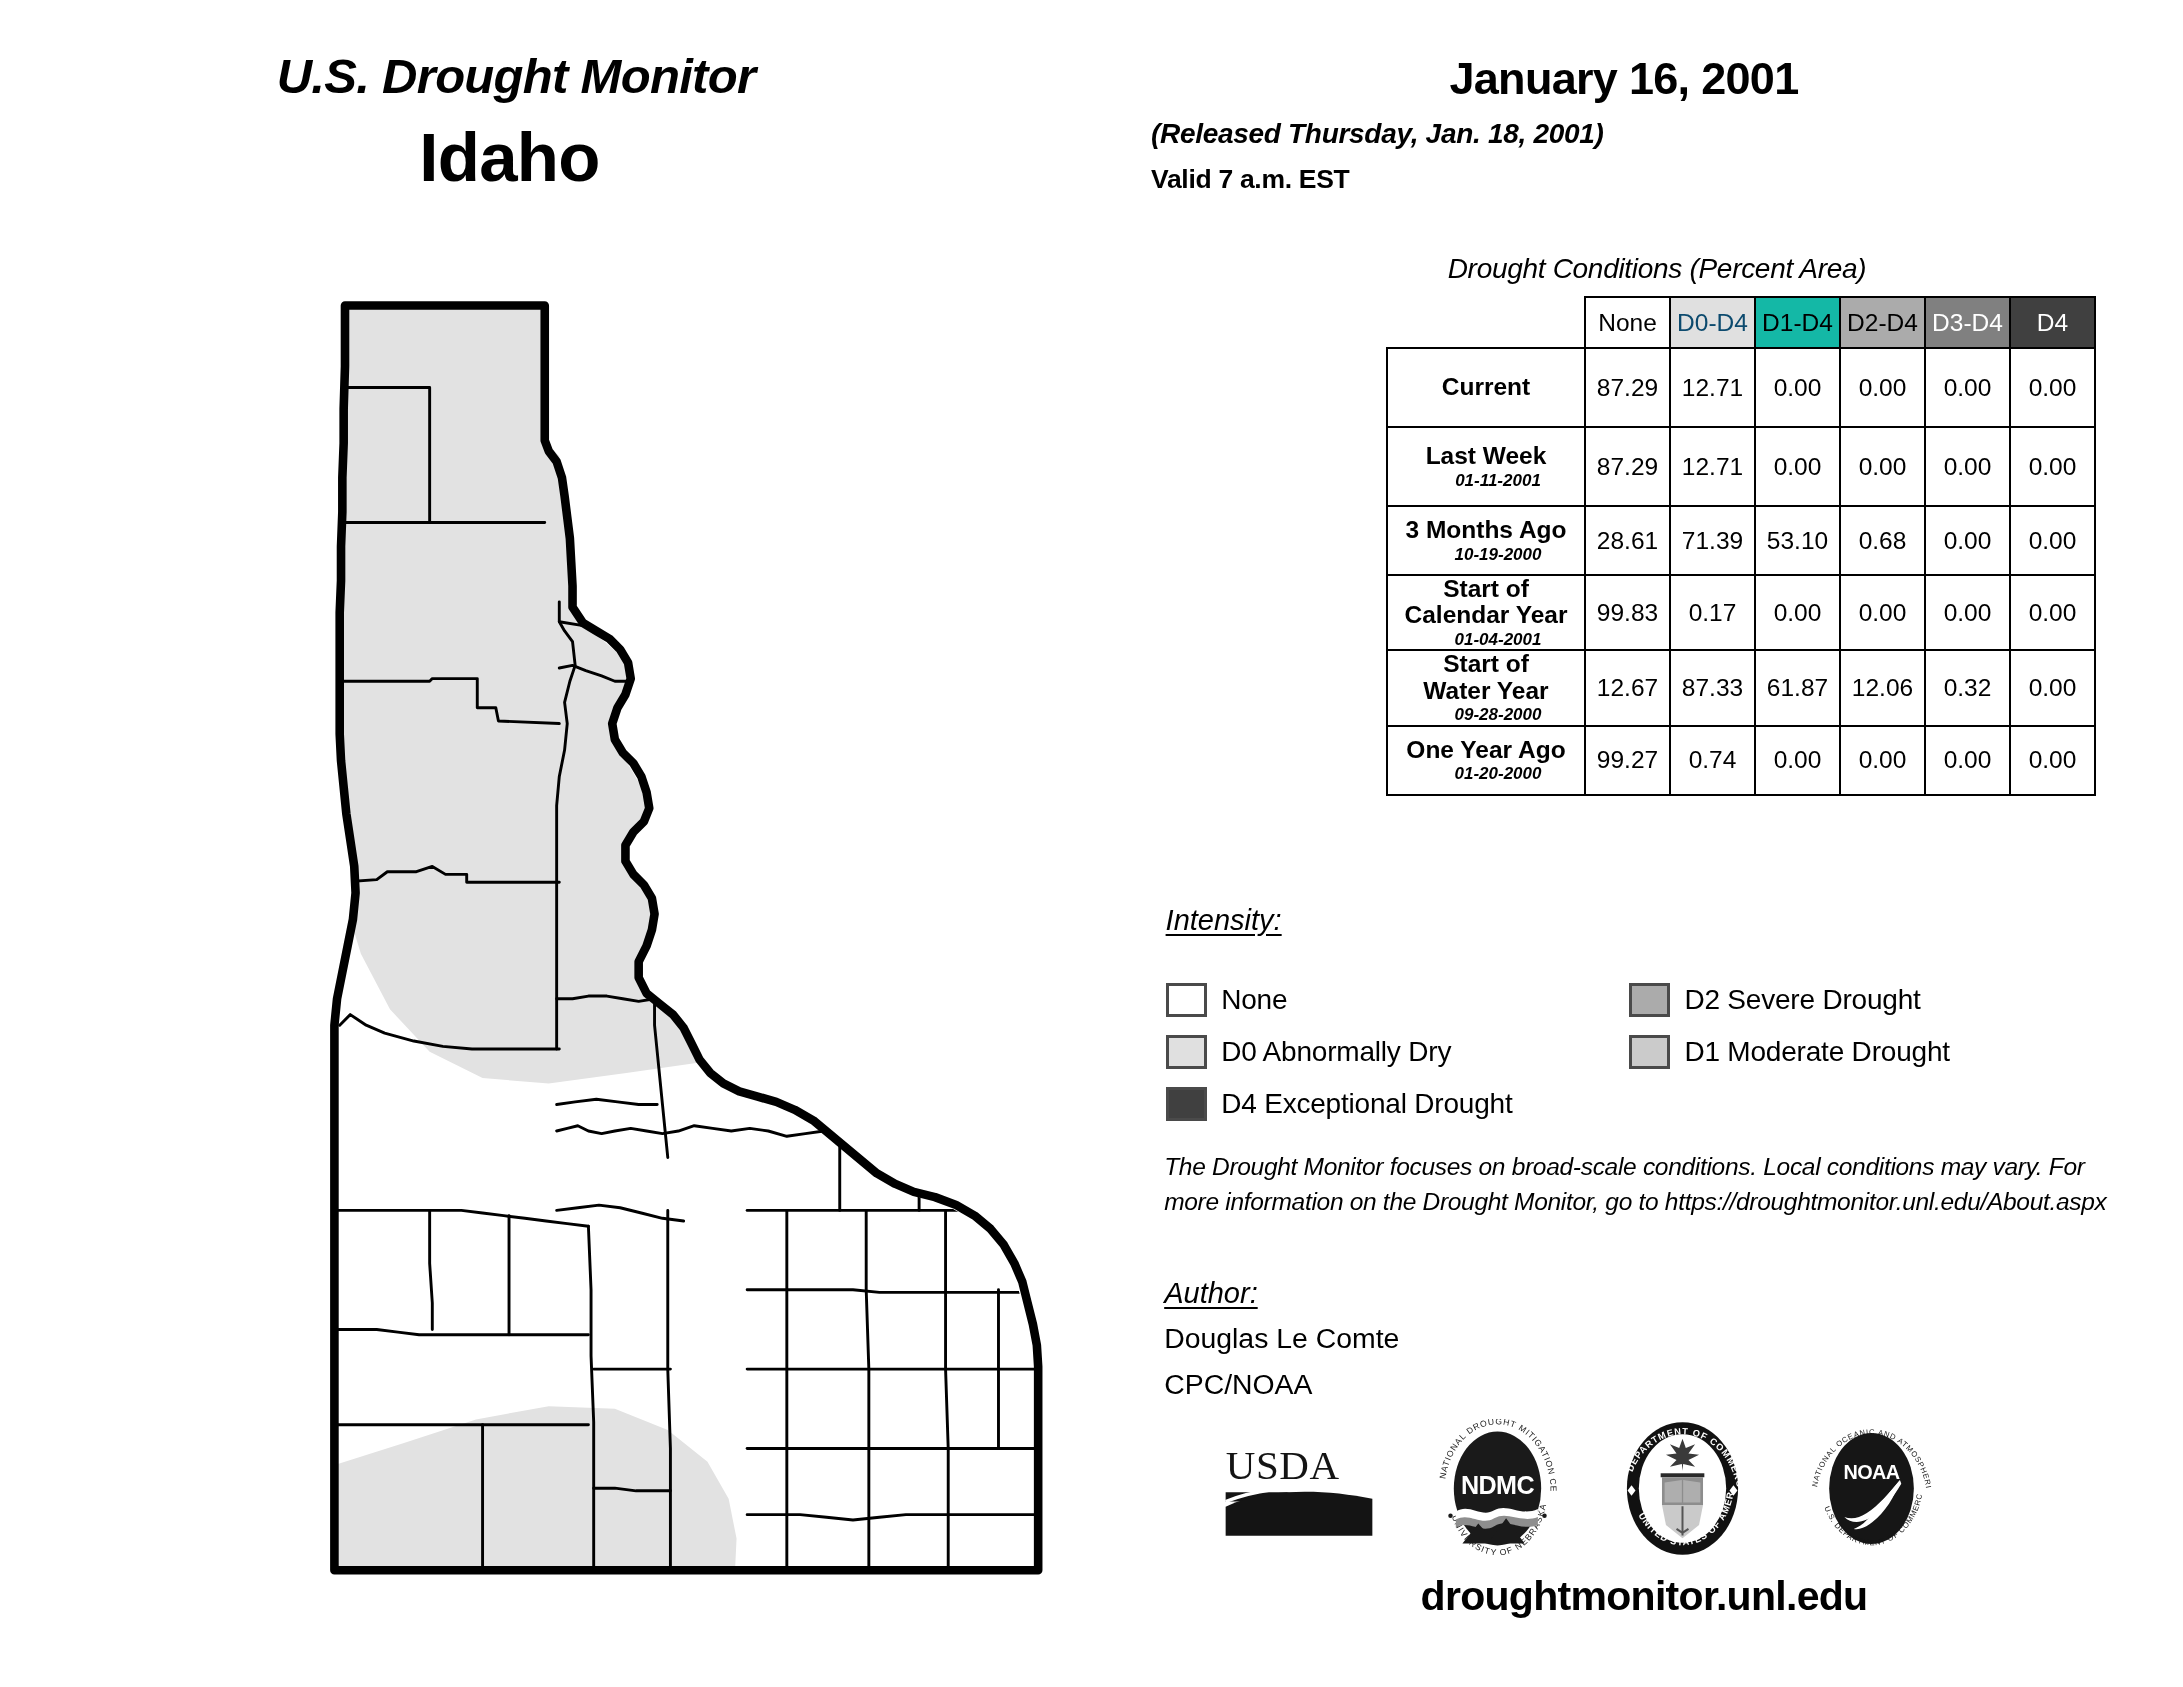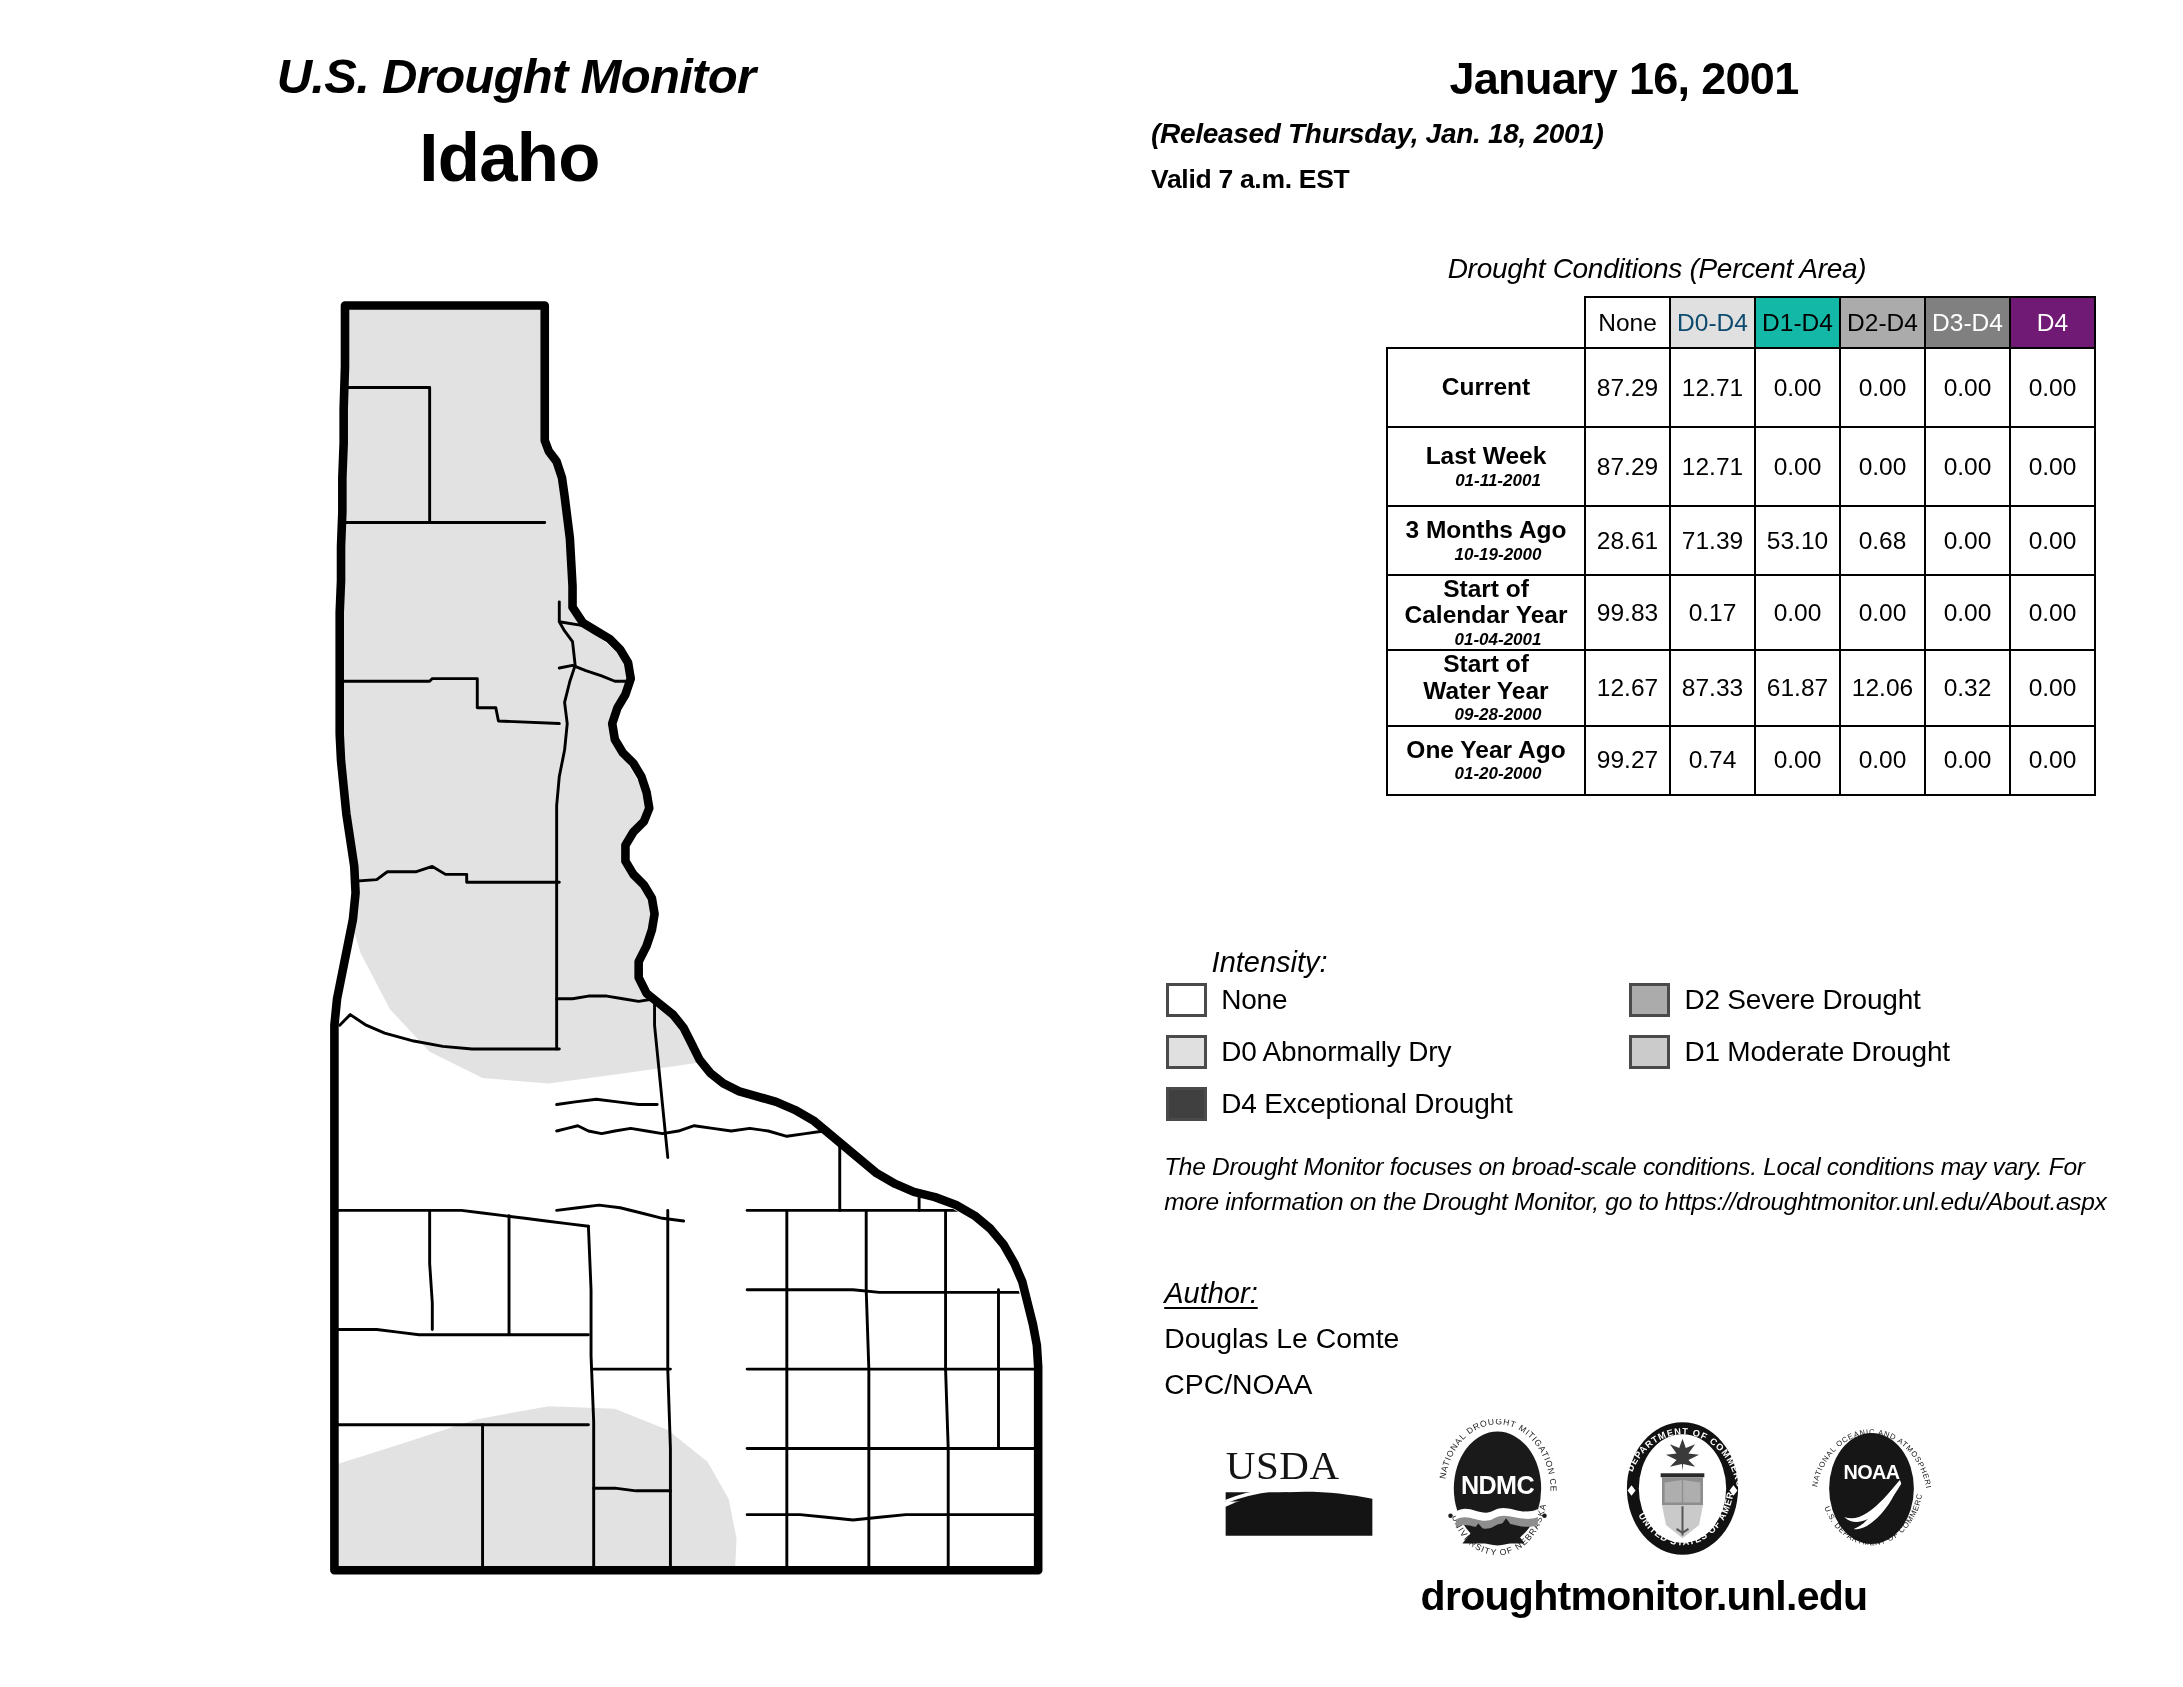--- a/index.html
+++ b/index.html
@@ -69,39 +69,39 @@
   .hdr-cell{
     height:49px;
     font-size:26.5px;font-weight:normal;
     border:2px solid #000;
   }
   .hdr-none{background:#ffffff;color:#000;}
   .hdr-d0{background:#e0e0e0;color:#0c4a6e;}
   .hdr-d1{background:#14b8a6;color:#000;}
   .hdr-d2{background:#ababab;color:#000;}
   .hdr-d3{background:#808080;color:#ffffff;}
-  .hdr-d4{background:#701a75;color:#ffffff;}
+  .hdr-d4{background:#404040;color:#ffffff;}
   .row-lbl{
     font-weight:bold;font-size:24px;line-height:1.08;
     padding:4px 2.6px;
   }
   .row-lbl .sub{
     display:block;font-weight:bold;font-style:italic;font-size:17px;
     margin-top:2px;letter-spacing:0px;padding-left:24px;
   }
   .r-tall{height:79px;}
   .r-mid{height:69px;}
   .val-cell{font-size:25px;}
 
   
   .intensity-title{
-    position:absolute;left:14.6px;top:946px;
+    position:absolute;left:14.6px;top:904px;
     font-size:29px;font-style:italic;font-weight:normal;
+    text-decoration:underline;
     text-underline-offset:4px;
-    margin-left:46px;
   }
   .legend{
     position:absolute;left:14.6px;top:974px;width:992px;
     display:grid;grid-template-columns:450px 450px;
     grid-auto-rows:52px;
     column-gap:13.2px;
   }
   .legend-item{display:flex;align-items:center;}
   .swatch{
     width:41px;height:34px;

